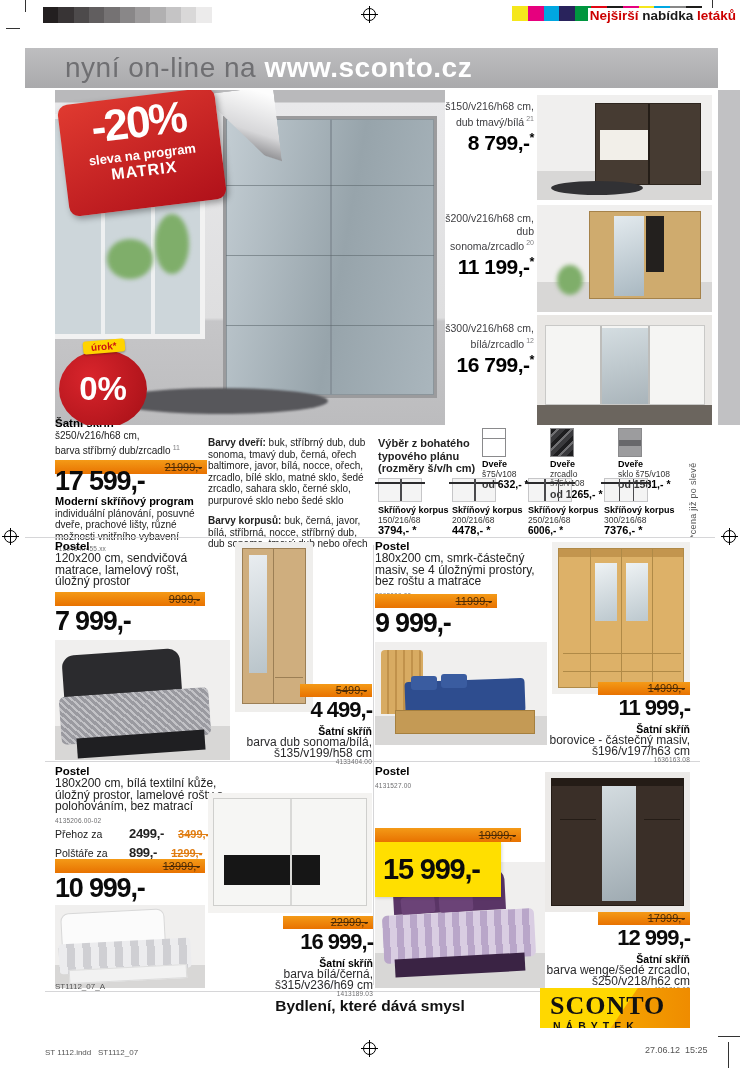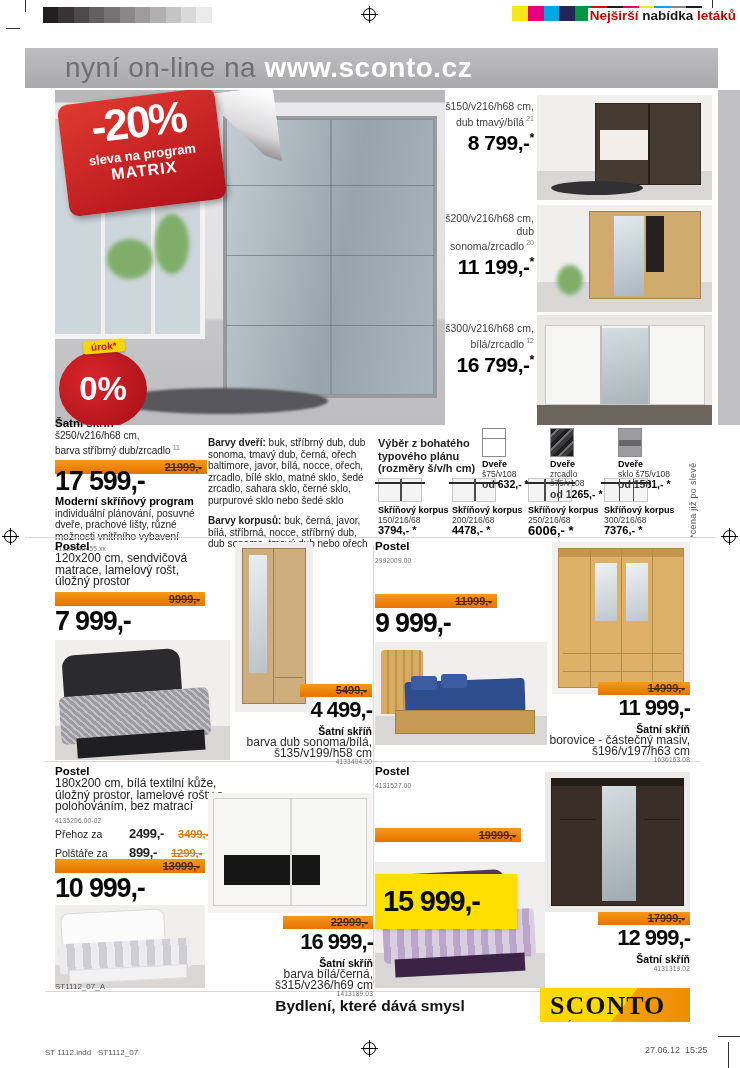--- a/index.html
+++ b/index.html
@@ -45,21 +45,21 @@
 .offer{position:absolute;left:438px;width:96px;text-align:right;color:#3d3d40}
 .offer .dims{font-size:10.5px;line-height:12.5px}
 .offer .note{font-size:7px;vertical-align:super;color:#808083;margin-left:2px}
 .offer .price{font-size:21px;font-weight:bold;color:#000;margin-top:3px;letter-spacing:-.5px;white-space:nowrap}
 .supstar{font-size:60%;vertical-align:super}
 .room{position:absolute;overflow:hidden;background:linear-gradient(180deg,#f0efee 72%,#d8d7d6 72%)}
 
 .infocol{position:absolute;font-size:10px;line-height:11.5px;color:#222}
 .ptitle{font-weight:bold;font-size:11.5px;line-height:13px;color:#000}
 .pcode{font-size:6.5px;color:#6e6e70;letter-spacing:.2px}
-.badge{background:linear-gradient(180deg,#f49a17,#e87200);display:flex;align-items:center;justify-content:flex-end;padding-right:5px;font-weight:bold;color:#4a2a05}
+.badge{background:linear-gradient(180deg,#f49a17,#e87200);display:flex;align-items:center;justify-content:flex-end;padding-right:5px;font-weight:normal;color:#4a2a05}
 .badge span{text-decoration:line-through;font-size:11px;line-height:11px}
 .price-xl{font-weight:bold;font-size:27px;letter-spacing:-1.2px;color:#0b0b0b;white-space:nowrap}
 .price-lg{font-weight:bold;font-size:22px;letter-spacing:-1px;color:#0b0b0b;white-space:nowrap}
 .note-sup{font-size:7px;vertical-align:super;color:#808083;margin-left:2px}
 
 .tp-item{position:absolute;width:64px;font-size:8.5px;line-height:9.5px;color:#333}
 .tp-item .nm{font-weight:bold;font-size:9px;color:#000}
 .tp-item .pr{font-weight:bold;font-size:10.5px;color:#000;margin-top:1px;white-space:nowrap}
 .dicon{width:24px;height:29px;margin-bottom:3px;border:1px solid #8a8a8c;position:relative}
 .dicon.white{background:#fff}
@@ -78,21 +78,21 @@
 .wblock .ds{font-size:12px;line-height:10.5px;color:#2a2a2c}
 .extras{position:absolute;font-size:10.5px;color:#222}
 .extras .row{display:flex;align-items:baseline;margin-bottom:4px}
 .extras .lb{width:74px}
 .extras b{font-size:13px;letter-spacing:-.3px}
 .extras .old{margin-left:14px;color:#e07d12;font-weight:bold;text-decoration:line-through;font-size:11px}
 .ylbox{position:absolute;background:#ffdf00;display:flex;align-items:center;padding-left:8px;z-index:3;box-shadow:1px 1px 3px rgba(0,0,0,.15)}
 .ylbox .price-xl{font-size:29px}
 
 .slogan{position:absolute;left:230px;top:997px;width:280px;text-align:center;font-weight:bold;font-size:15.5px;color:#111}
-.sconto{position:absolute;left:540px;top:988px;width:150px;height:34px;background:#ffd800;overflow:hidden}
+.sconto{position:absolute;left:540px;top:988px;width:150px;height:40px;background:#ffd800;overflow:hidden}
 .sconto .orange{position:absolute;top:0;bottom:0;right:0;width:60%;background:linear-gradient(90deg,#f6a800,#ef8c00);clip-path:polygon(42% 0,100% 0,100% 100%,12% 100%)}
 .sconto .t1{position:absolute;left:10px;top:3px;font-family:"Liberation Serif","DejaVu Serif",serif;font-weight:bold;font-size:26px;letter-spacing:1px;color:#111}
 .sconto .t2{position:absolute;left:13px;top:32px;font-weight:bold;font-size:10.5px;letter-spacing:5px;color:#111}
 .meta{position:absolute;font-size:8px;color:#555}
 
 .ph{position:absolute}
 </style>
 </head>
 <body>
 
@@ -263,21 +263,21 @@
   <div>200/216/68</div>
   <div class="pr" style="font-size:11px">4478,- *</div>
 </div>
 <div class="tp-item" style="left:528px;top:478px;width:72px">
   <div class="cicon">
       <div class="v" style="left:36%"></div>
       <div class="v" style="left:68%"></div>
     </div>
   <div class="nm">Skříňový korpus</div>
   <div>250/216/68</div>
-  <div class="pr" style="font-size:13px">6006,- *</div>
+  <div class="pr" style="font-size:10px">6006,- *</div>
 </div>
 <div class="tp-item" style="left:604px;top:478px;width:72px">
   <div class="cicon">
       <div class="v" style="left:33%"></div>
       <div class="v" style="left:66%"></div>
     </div>
   <div class="nm">Skříňový korpus</div>
   <div>300/216/68</div>
   <div class="pr" style="font-size:11px">7376,- *</div>
 </div>
@@ -314,20 +314,21 @@
       <span>5499,-</span>
     </div>
   <div class="price-lg">4 499,-</div>
   <div class="ttl">Šatní skříň</div>
   <div class="ds" style="width:140px">barva dub sonoma/bílá, š135/v199/h58 cm</div>
   <div class="pcode">4133404.00</div>
 </div>
 
 <div class="infocol" style="left:375px;top:540px;width:160px">
   <div class="ptitle">Postel</div>
+  <div class="pdesc">180x200 cm, smrk-částečný masiv, se 4 úložnými prostory, bez roštu a matrace</div>
   <div class="pcode" style="margin-top:2px">2992009.00</div>
 </div>
 <div class="badge abs" style="left:375px;top:594px;width:122px;height:14px">
     <span>11999,-</span>
   </div>
 <div class="price-xl abs" style="left:375px;top:608px">9 999,-</div>
 <div class="room" style="left:375px;top:642px;width:172px;height:103px">
   <div class="ph" style="left:6px;top:8px;width:42px;height:64px;background:repeating-linear-gradient(90deg,#d8ab62 0 6px,#c1924b 6px 8px);border-radius:4px 4px 0 0"></div>
   <div class="ph" style="left:30px;top:38px;width:120px;height:34px;background:#2e4d8f;transform:rotate(-2deg);border-radius:4px"></div>
   <div class="ph" style="left:36px;top:34px;width:26px;height:14px;background:#3a5ca0;border-radius:3px"></div>
@@ -405,37 +406,38 @@
 <div class="room" style="left:375px;top:862px;width:170px;height:126px">
   <div class="ph" style="left:18px;top:10px;width:112px;height:40px;background:#5a3566;border-radius:10px 10px 0 0;transform:rotate(-3deg)"></div>
   <div class="ph" style="left:26px;top:34px;width:34px;height:18px;background:#6b4377;border-radius:4px;transform:rotate(-6deg)"></div>
   <div class="ph" style="left:64px;top:32px;width:34px;height:18px;background:#6b4377;border-radius:4px;transform:rotate(-4deg)"></div>
   <div class="ph" style="left:8px;top:50px;width:152px;height:48px;transform:rotate(-3deg);background:repeating-linear-gradient(90deg,#b9a6c9 0 7px,#d9cde2 7px 14px);border-radius:5px"></div>
   <div class="ph" style="left:20px;top:94px;width:130px;height:18px;background:#3a2344;transform:rotate(-3deg)"></div>
 </div>
 <div class="badge abs" style="left:375px;top:828px;width:146px;height:14px;z-index:4">
     <span>19999,-</span>
   </div>
-<div class="ylbox" style="left:375px;top:874px;width:142px;height:55px">
+<div class="ylbox" style="left:375px;top:842px;width:126px;height:55px">
   <div class="price-xl">15 999,-</div>
 </div>
 <div class="room" style="left:545px;top:772px;width:145px;height:140px;background:#eceae8">
   <div class="ph" style="left:6px;top:6px;width:133px;height:128px;background:#3a2f28;border:1px solid #241c16">
     <div class="ph" style="left:50px;top:6px;width:34px;height:116px;background:linear-gradient(160deg,#d4dce0,#9fabb2)"></div>
     <div class="ph" style="left:0;top:0;width:100%;height:7px;background:#241c16"></div>
     <div class="ph" style="left:8px;top:40px;width:36px;height:1px;background:#241c16"></div>
     <div class="ph" style="left:92px;top:40px;width:36px;height:1px;background:#241c16"></div>
   </div>
 </div>
 <div class="wblock" style="left:515px;top:912px;width:175px">
   <div class="badge" style="width:92px;height:13px">
       <span>17999,-</span>
     </div>
   <div class="price-lg">12 999,-</div>
   <div class="ttl">Šatní skříň</div>
+  <div class="ds" style="width:175px">barva wenge/šedé zrcadlo, š250/v218/h62 cm</div>
   <div class="pcode">4131319.02</div>
 </div>
 
 <div class="meta" style="left:55px;top:982px">ST1112_07_A</div>
 <div class="slogan">Bydlení, které dává smysl</div>
 <div class="sconto">
   <div class="orange"></div>
   <div class="t1">SCONTO</div>
   <div class="t2">NÁBYTEK</div>
 </div>

